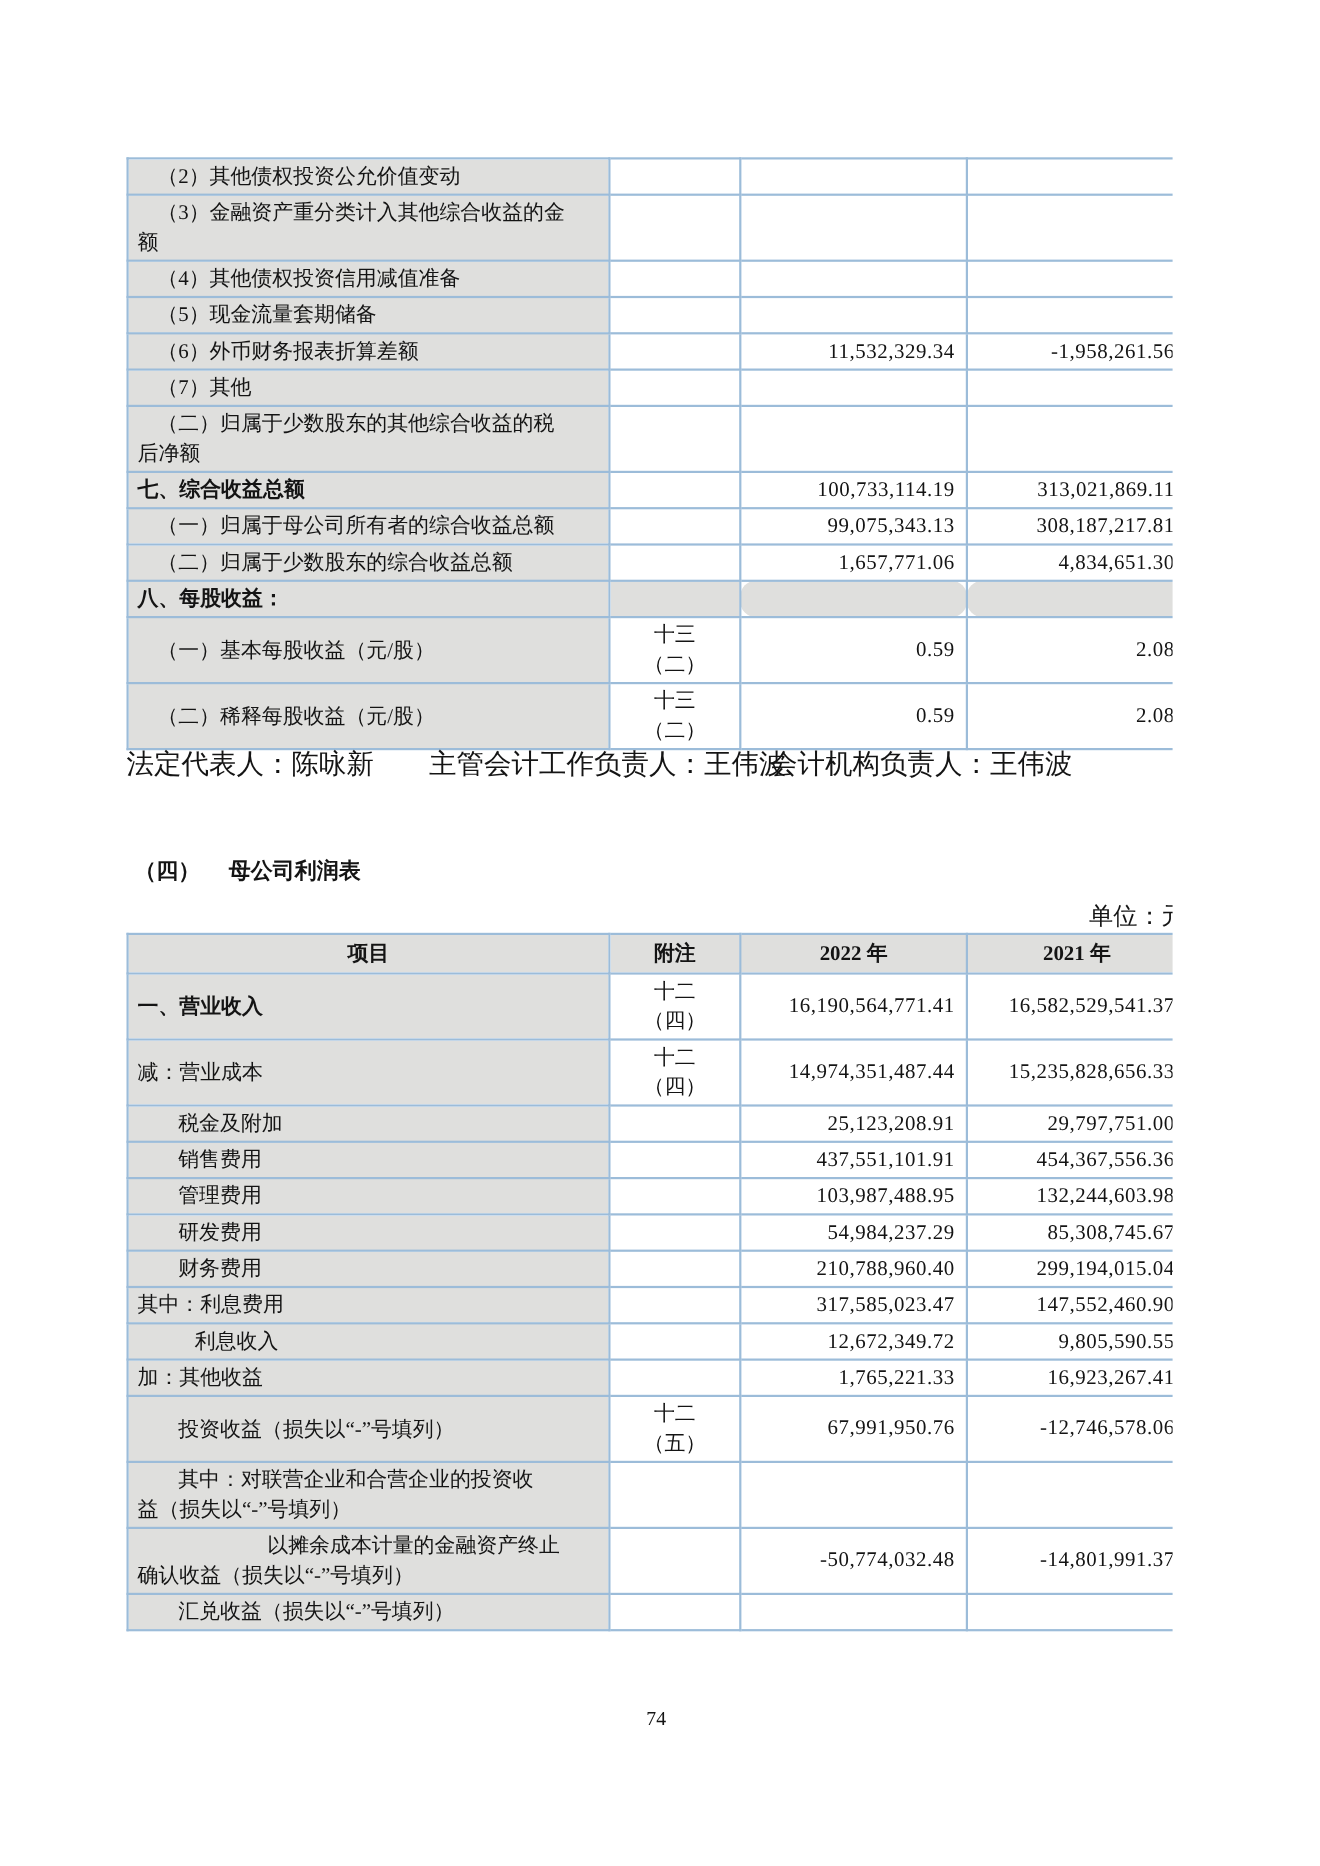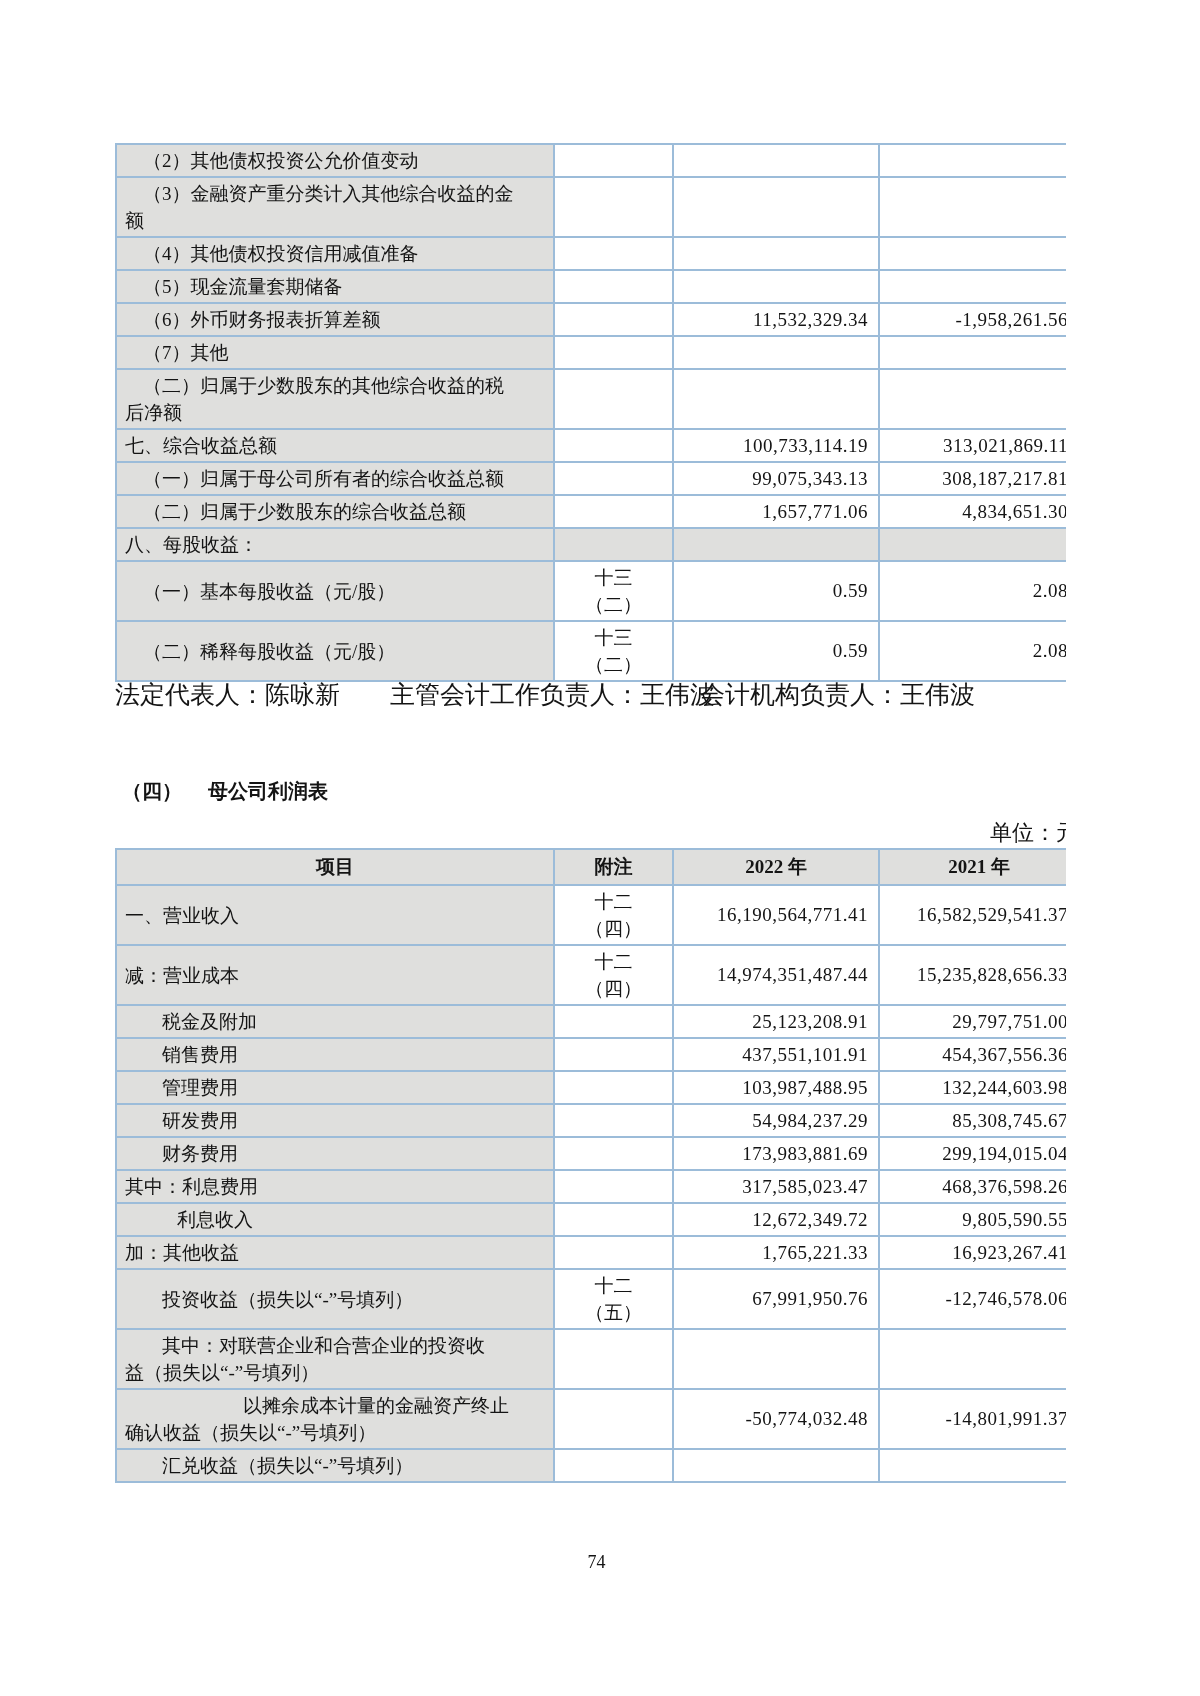--- a/index.html
+++ b/index.html
@@ -9,26 +9,26 @@
     overflow:hidden;
   }
   table{border-collapse:collapse;table-layout:fixed;width:963px;}
   .fin-table{position:absolute;left:115px;}
   #table1{top:143px;}
   #table2{top:848px;}
   td,th{border:2px solid var(--tb,#9CBCD9);vertical-align:middle;font-size:19px;overflow:hidden;}
   th{background:var(--gr,#DFDFDD);font-weight:bold;text-align:center;padding:2px 0;}
   .item{background:var(--gr,#DFDFDD);text-align:left;padding:2px 16px 2px 8px;line-height:27px;white-space:pre-line;}
   .note{text-align:center;line-height:27px;white-space:pre-line;padding:2px 0;}
-  .val{text-align:right;padding:2px 10px 2px 2px;letter-spacing:0.5px;white-space:nowrap;}
+  .val{text-align:right;padding:2px 10px 2px 2px;letter-spacing:0.5px;white-space:nowrap;border-radius:14px;}
   .i1{text-indent:18px}
   .i2{text-indent:37px}
   .i3{text-indent:52px}
   .i4{text-indent:118px}
-  .b{font-weight:normal}
+  .b{font-weight:bold}
   #table1 tbody tr{height:33px;}
   #table2 tbody tr{height:31px;}
   #table2 thead tr{height:36px;}
   tbody tr.tall{height:72px;}
   tbody tr.grayrow td{background:var(--gr,#DFDFDD);}
   .sig{position:absolute;top:678px;left:115px;width:963px;height:26px;font-size:25px;}
   .sig span{position:absolute;top:0;white-space:nowrap;}
   .sig .s0{left:0;}
   .sig .s1{left:275px;}
   .sig .s2{left:585px;}
@@ -197,28 +197,28 @@
         </tr>
         <tr>
           <td class="item i2">研发费用</td>
           <td class="note"></td>
           <td class="val">54,984,237.29</td>
           <td class="val">85,308,745.67</td>
         </tr>
         <tr>
           <td class="item i2">财务费用</td>
           <td class="note"></td>
-          <td class="val">173,983,881.69</td>
+          <td class="val">210,788,960.40</td>
           <td class="val">299,194,015.04</td>
         </tr>
         <tr>
           <td class="item ">其中：利息费用</td>
           <td class="note"></td>
           <td class="val">317,585,023.47</td>
-          <td class="val">468,376,598.26</td>
+          <td class="val">147,552,460.90</td>
         </tr>
         <tr>
           <td class="item i3">利息收入</td>
           <td class="note"></td>
           <td class="val">12,672,349.72</td>
           <td class="val">9,805,590.55</td>
         </tr>
         <tr>
           <td class="item ">加：其他收益</td>
           <td class="note"></td>

